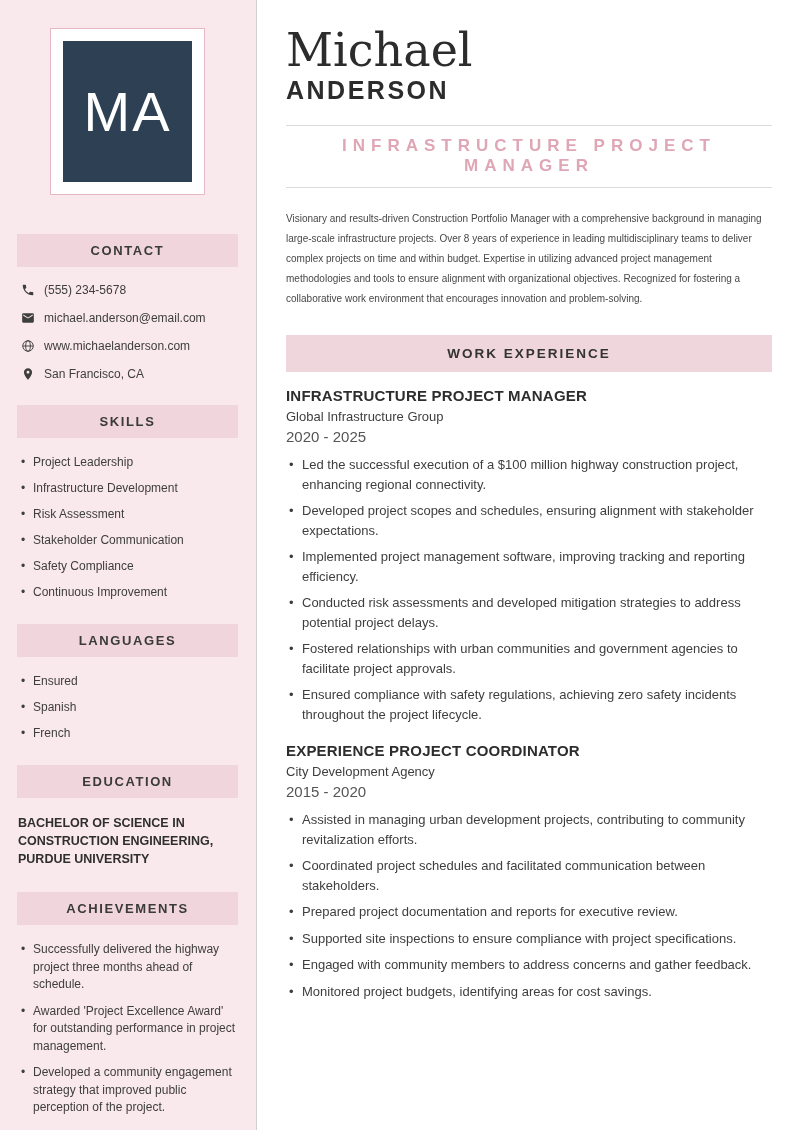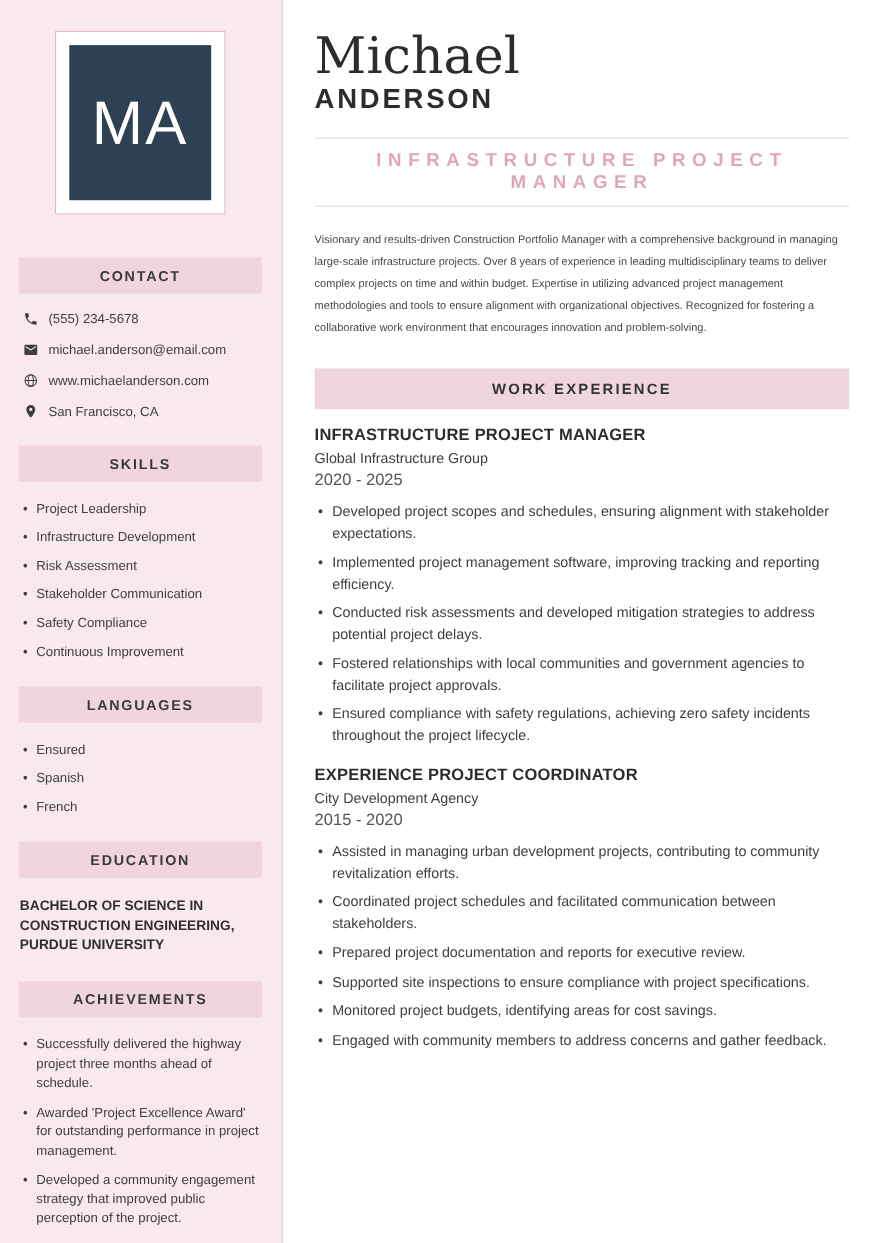--- a/index.html
+++ b/index.html
@@ -205,36 +205,37 @@
 
     <p class="summary">Visionary and results-driven Construction Portfolio Manager with a comprehensive background in managing large-scale infrastructure projects. Over 8 years of experience in leading multidisciplinary teams to deliver complex projects on time and within budget. Expertise in utilizing advanced project management methodologies and tools to ensure alignment with organizational objectives. Recognized for fostering a collaborative work environment that encourages innovation and problem-solving.</p>
 
     <div class="section-band">WORK EXPERIENCE</div>
 
     <div class="job">
       <div class="job-role">INFRASTRUCTURE PROJECT MANAGER</div>
       <div class="job-company">Global Infrastructure Group</div>
       <div class="job-dates">2020 - 2025</div>
       <ul class="job-bullets">
+        <li>Led the successful execution of a $100 million highway construction project, enhancing regional connectivity.</li>
         <li>Developed project scopes and schedules, ensuring alignment with stakeholder expectations.</li>
         <li>Implemented project management software, improving tracking and reporting efficiency.</li>
         <li>Conducted risk assessments and developed mitigation strategies to address potential project delays.</li>
-        <li>Fostered relationships with local communities and government agencies to facilitate project approvals.</li>
+        <li>Fostered relationships with urban communities and government agencies to facilitate project approvals.</li>
         <li>Ensured compliance with safety regulations, achieving zero safety incidents throughout the project lifecycle.</li>
       </ul>
     </div>
 
     <div class="job">
       <div class="job-role">EXPERIENCE PROJECT COORDINATOR</div>
       <div class="job-company">City Development Agency</div>
       <div class="job-dates">2015 - 2020</div>
       <ul class="job-bullets">
         <li>Assisted in managing urban development projects, contributing to community revitalization efforts.</li>
         <li>Coordinated project schedules and facilitated communication between stakeholders.</li>
         <li>Prepared project documentation and reports for executive review.</li>
         <li>Supported site inspections to ensure compliance with project specifications.</li>
+        <li>Engaged with community members to address concerns and gather feedback.</li>
         <li>Monitored project budgets, identifying areas for cost savings.</li>
-        <li>Engaged with community members to address concerns and gather feedback.</li>
       </ul>
     </div>
 
   </main>
 </div>
 
 </body></html>

